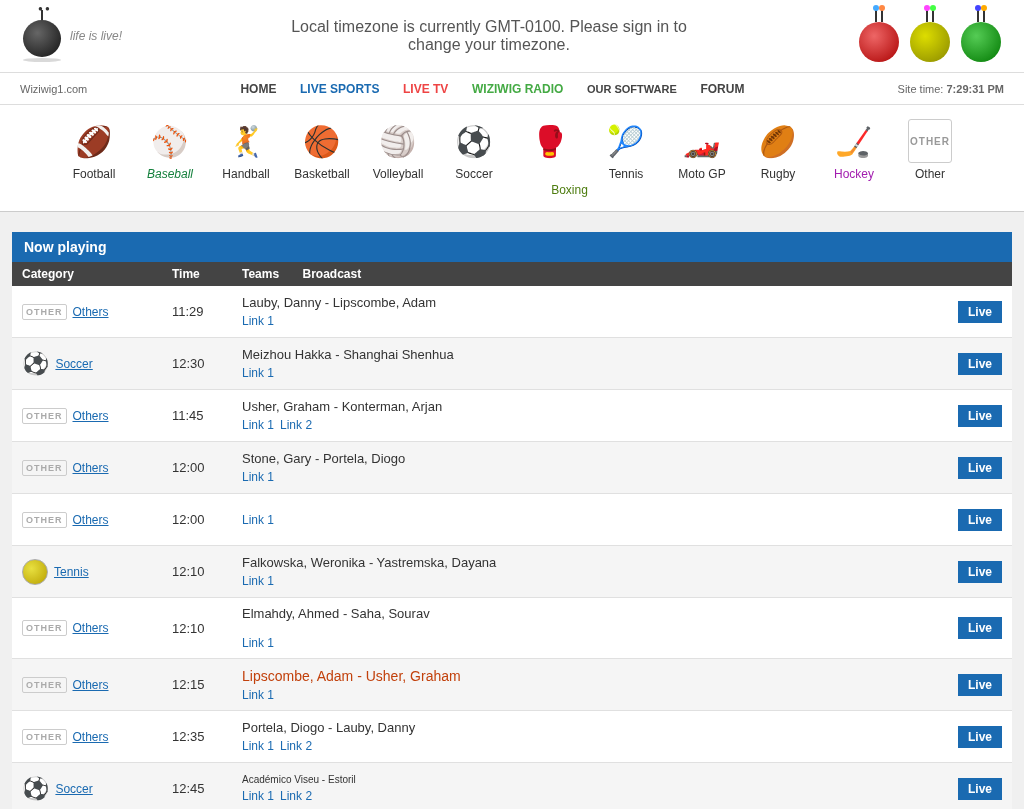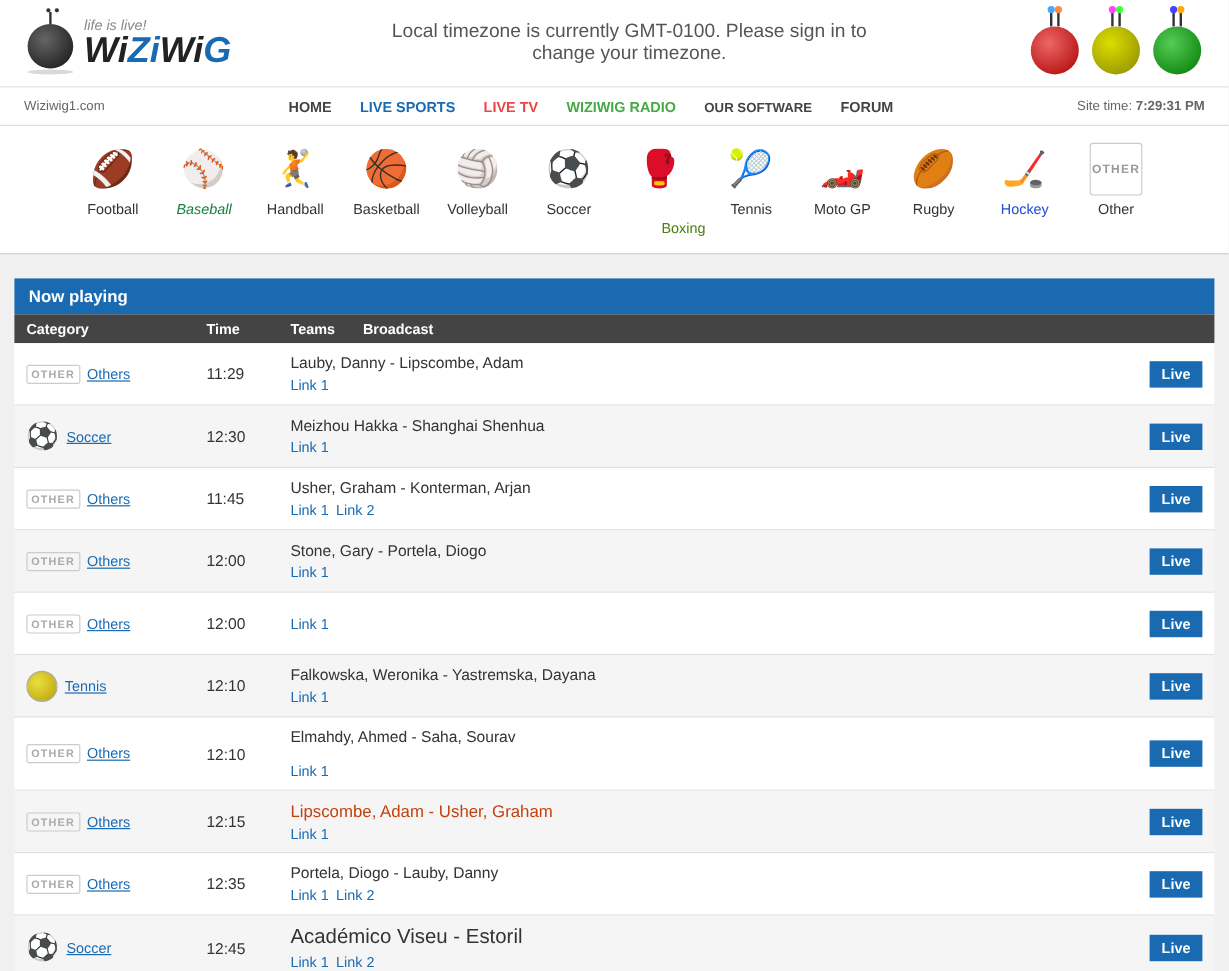--- a/index.html
+++ b/index.html
@@ -32,21 +32,20 @@
         <div style="width:44px;height:52px;display:flex;flex-direction:column;align-items:center;">
           <div style="width:2px;height:10px;background:#333;position:relative;">
             <div style="position:absolute;top:-6px;left:-3px;font-size:8px;">●</div>
             <div style="position:absolute;top:-6px;left:4px;font-size:8px;">●</div>
           </div>
           <div style="width:38px;height:38px;border-radius:50%;background:radial-gradient(circle at 38% 35%,#666,#111);"></div>
           <div style="width:38px;height:4px;background:rgba(0,0,0,0.15);border-radius:50%;margin-top:1px;"></div>
         </div>
         <div>
           <div style="font-size:12px;color:#888;font-style:italic;">life is live!</div>
-          <div style="font-size:30px;font-weight:bold;color:#222;font-style:italic;line-height:1;">Wi<span style="color:#1a6ab1;">Zi</span>Wi<span style="color:#1a6ab1;">G</span></div>
         </div>
       </div>
     </div>
   </div>
   <div style="font-size:16px;color:#555;text-align:center;max-width:400px;">Local timezone is currently GMT-0100. Please sign in to change your timezone.</div>
   <div id="mascots">
 
     <div style="display:flex;flex-direction:column;align-items:center;width:46px;">
       <div style="display:flex;gap:4px;">
         <div style="width:2px;height:12px;background:#333;position:relative;">
@@ -138,21 +137,21 @@
     <div class="sport-item" style="display: flex; flex-direction: column; align-items: center; width: 72px; cursor: pointer; padding: 5px; border: 1px solid transparent;">
       <div style="width: 44px; height: 44px; display: flex; align-items: center; justify-content: center; font-size: 30px;">🏎️</div>
       <div style="font-size: 12px; color: rgb(51, 51, 51); margin-top: 4px;">Moto GP</div>
     </div>
     <div class="sport-item" style="display: flex; flex-direction: column; align-items: center; width: 72px; cursor: pointer; padding: 5px; border: 1px solid transparent;">
       <div style="width: 44px; height: 44px; display: flex; align-items: center; justify-content: center; font-size: 30px;">🏉</div>
       <div style="font-size: 12px; color: rgb(51, 51, 51); margin-top: 4px;">Rugby</div>
     </div>
     <div class="sport-item" style="display: flex; flex-direction: column; align-items: center; width: 72px; cursor: pointer; padding: 5px; border: 1px solid transparent;">
       <div style="width: 44px; height: 44px; display: flex; align-items: center; justify-content: center; font-size: 30px;">🏒</div>
-      <div style="font-size: 12px; color: #1d4ed8; margin-top: 4px;">Hockey</div>
+      <div style="font-size: 12px; color: #a21caf; margin-top: 4px;">Hockey</div>
     </div>
     <div class="sport-item" style="display: flex; flex-direction: column; align-items: center; width: 72px; cursor: pointer; padding: 5px; border: 1px solid transparent;">
       <div style="width: 44px; height: 44px; display: flex; align-items: center; justify-content: center; font-size: 10px; color: rgb(153, 153, 153); font-weight: bold; letter-spacing: 1px; border: 1px solid rgb(204, 204, 204); border-radius: 3px;">OTHER</div>
       <div style="font-size: 12px; color: rgb(51, 51, 51); margin-top: 4px;">Other</div>
     </div>
   </div>
 
 <div id="main">
   <div style="background:#1a6ab1;color:white;padding:7px 12px;font-weight:bold;font-size:14px;">Now playing</div>
   <div style="background:#444;color:white;display:grid;grid-template-columns:150px 70px 1fr 80px;padding:5px 10px;font-size:12px;font-weight:bold;">
@@ -269,19 +268,19 @@
         </div>
         <div style="text-align: right;"><button style="background: rgb(26, 106, 177); color: white; padding: 4px 10px; font-size: 12px; font-weight: bold; border: none; cursor: pointer;">Live</button></div>
       </div>
       <div style="display: grid; grid-template-columns: 150px 70px 1fr 80px; align-items: center; padding: 8px 10px; border-bottom: 1px solid rgb(224, 224, 224); min-height: 52px; background: rgb(245, 245, 245);">
         <div style="display: flex; align-items: center; gap: 6px;">
           <div style="font-size: 22px;">⚽</div>
           <span style="font-size: 12px; color: rgb(26, 106, 177); text-decoration: underline; cursor: pointer;">Soccer</span>
         </div>
         <div style="font-size: 13px; color: rgb(51, 51, 51);">12:45</div>
         <div>
-          <div style="font-size: 17px; color: rgb(51, 51, 51); margin-bottom: 3px;">Académico Viseu - Estoril</div>
+          <div style="font-size: 10px; color: rgb(51, 51, 51); margin-bottom: 3px;">Académico Viseu - Estoril</div>
           <div><a href="#" style="font-size: 12px; color: rgb(26, 106, 177); text-decoration: none; margin-right: 6px;">Link 1</a><a href="#" style="font-size: 12px; color: rgb(26, 106, 177); text-decoration: none; margin-right: 6px;">Link 2</a></div>
         </div>
         <div style="text-align: right;"><button style="background: rgb(26, 106, 177); color: white; padding: 4px 10px; font-size: 12px; font-weight: bold; border: none; cursor: pointer;">Live</button></div>
       </div>
     </div>
 </div>
 
 </body></html>

